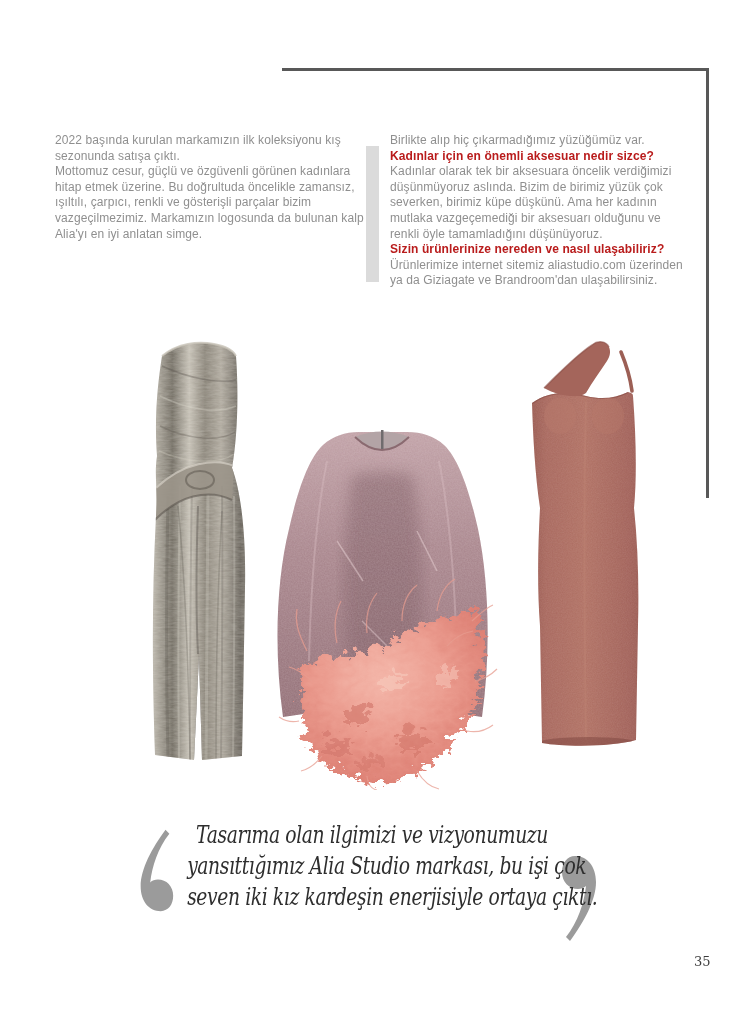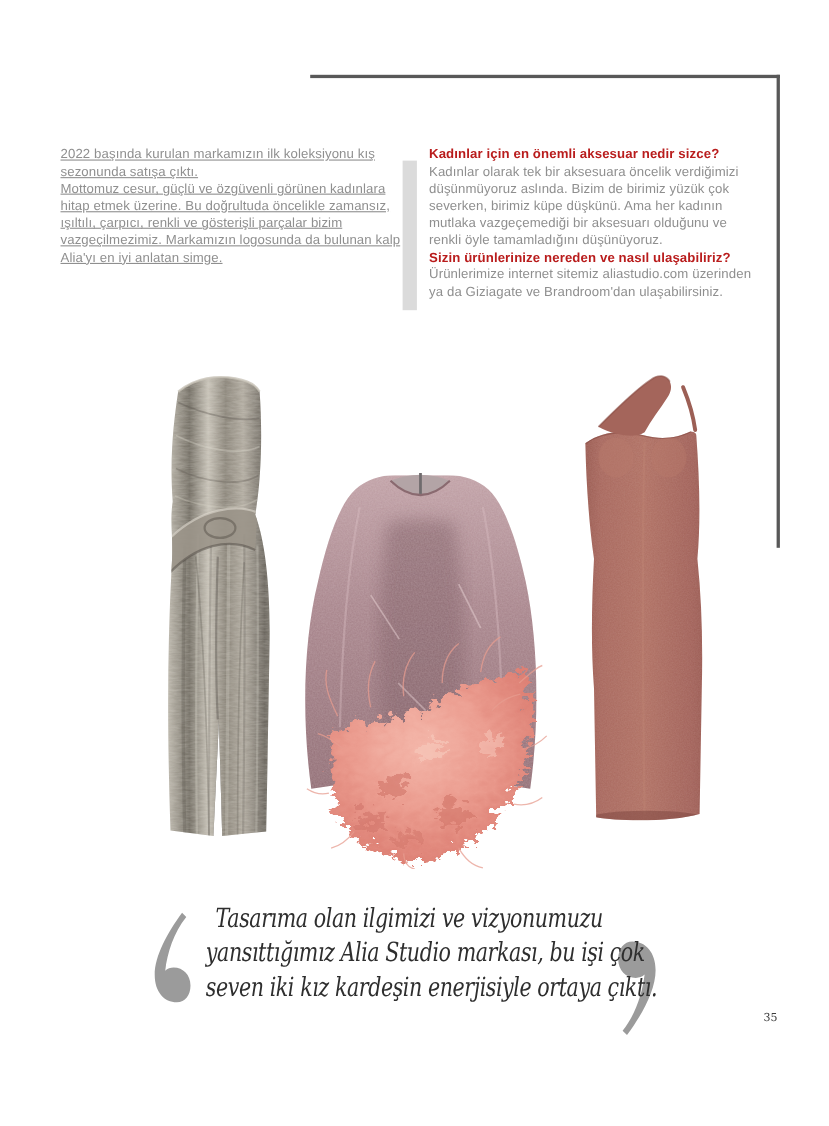--- a/index.html
+++ b/index.html
@@ -6,21 +6,21 @@
   .page{
     position:relative;width:754px;height:1024px;margin:0 auto;
     background:#ffffff;overflow:hidden;
     font-family:"Liberation Sans", sans-serif;
   }
   
   .rule-h{position:absolute;left:282px;top:68px;width:427px;height:3px;background:#585858;}
   .rule-v{position:absolute;left:706px;top:68px;width:3px;height:430px;background:#585858;}
   
   .col{position:absolute;top:133px;font-size:12px;line-height:15.6px;letter-spacing:.1px;color:#8f8f8f;}
-  .col-left{left:55px;width:312px;text-decoration:underline;}
+  .col-left{left:55px;width:312px;}
   .col-right{left:390px;width:303px;}
   .col p{margin:0;}
   .col p.question{color:#b91c1c;font-weight:bold;}
   .divider-bar{position:absolute;left:366px;top:146px;width:13px;height:136px;background:#dbdbdb;}
   
   .photo{position:absolute;}
   .photo svg{display:block;width:100%;height:100%;}
   .photo-1{left:138px;top:336px;width:122px;height:428px;}
   .photo-2{left:267px;top:421px;width:231px;height:369px;}
   .photo-3{left:520px;top:336px;width:145px;height:418px;}
@@ -31,41 +31,42 @@
     font-style:italic;font-size:24px;line-height:31px;color:#2e2e2e;
     text-align:center;transform:scaleX(.78);transform-origin:50% 0;
     letter-spacing:-.5px;
   }
   .pullquote .qline{white-space:nowrap;}
   .qmark{position:absolute;}
   .qmark svg{display:block;width:100%;height:100%;}
   .qmark-open{left:133px;top:826px;width:44px;height:90px;}
   .qmark-close{left:558px;top:852px;width:46px;height:92px;}
   .page-number{
-    position:absolute;left:694px;top:920px;width:30px;text-align:left;
+    position:absolute;left:694px;top:954px;width:30px;text-align:left;
     font-family:"DejaVu Serif","Liberation Serif",serif;
-    font-size:10px;color:#3c3c3c;
+    font-size:13px;color:#3c3c3c;
   }
 </style>
 </head>
 <body>
 
 <div class="page">
 
   <div class="rule-h"></div>
   <div class="rule-v"></div>
 
   <div class="col col-left">
     <p class="answer">2022 başında kurulan markamızın ilk koleksiyonu kış sezonunda satışa çıktı.</p>
     <p class="answer">Mottomuz cesur, güçlü ve özgüvenli görünen kadınlara hitap etmek üzerine. Bu doğrultuda öncelikle zamansız, ışıltılı, çarpıcı, renkli ve gösterişli parçalar bizim vazgeçilmezimiz. Markamızın logosunda da bulunan kalp Alia'yı en iyi anlatan simge.</p>
   </div>
 
   <div class="divider-bar"></div>
 
   <div class="col col-right">
+    <p class="answer">Birlikte alıp hiç çıkarmadığımız yüzüğümüz var.</p>
     <p class="question">Kadınlar için en önemli aksesuar nedir sizce?</p>
     <p class="answer">Kadınlar olarak tek bir aksesuara öncelik verdiğimizi düşünmüyoruz aslında. Bizim de birimiz yüzük çok severken, birimiz küpe düşkünü. Ama her kadının mutlaka vazgeçemediği bir aksesuarı olduğunu ve renkli öyle tamamladığını düşünüyoruz.</p>
     <p class="question">Sizin ürünlerinize nereden ve nasıl ulaşabiliriz?</p>
     <p class="answer">Ürünlerimize internet sitemiz aliastudio.com üzerinden ya da Giziagate ve Brandroom'dan ulaşabilirsiniz.</p>
   </div>
 
   <figure class="photo photo-1" style="margin:0;">
     <svg viewBox="0 0 122 428" xmlns="http://www.w3.org/2000/svg">
       <defs>
         <linearGradient id="d1g" x1="0" y1="0" x2="1" y2="0">

